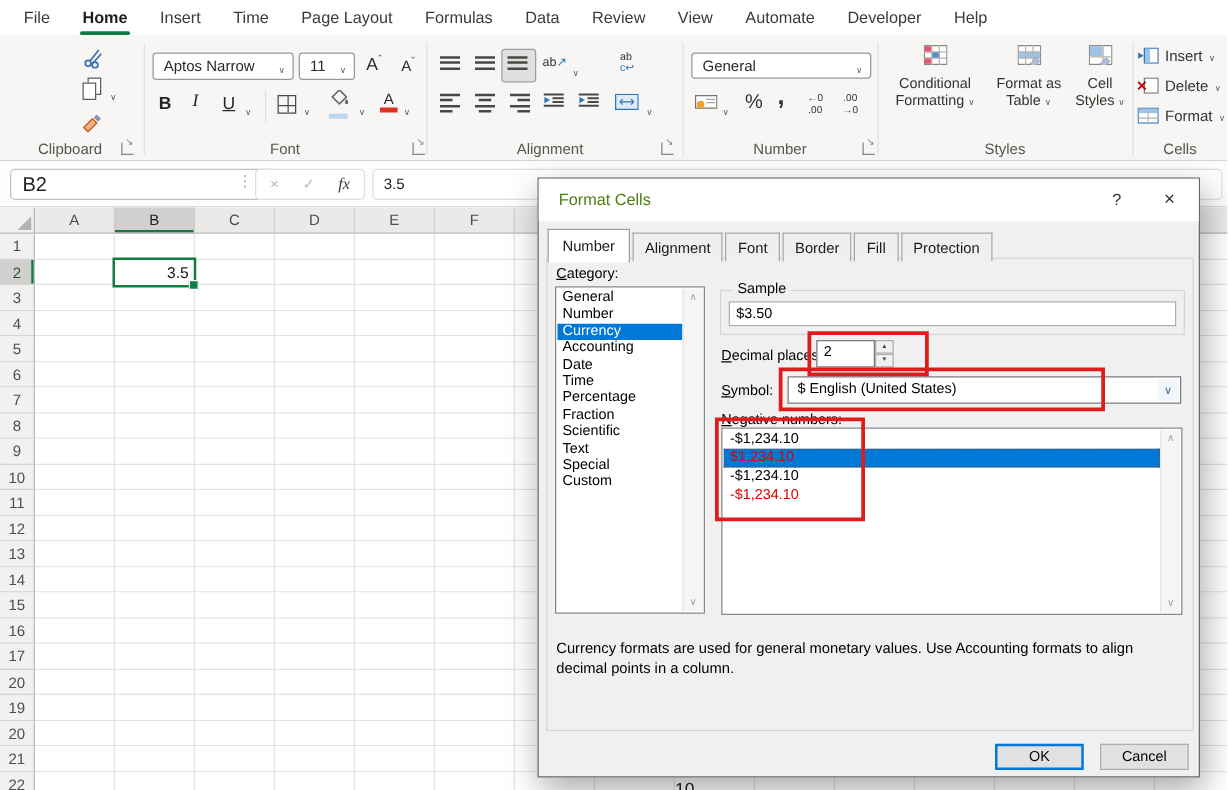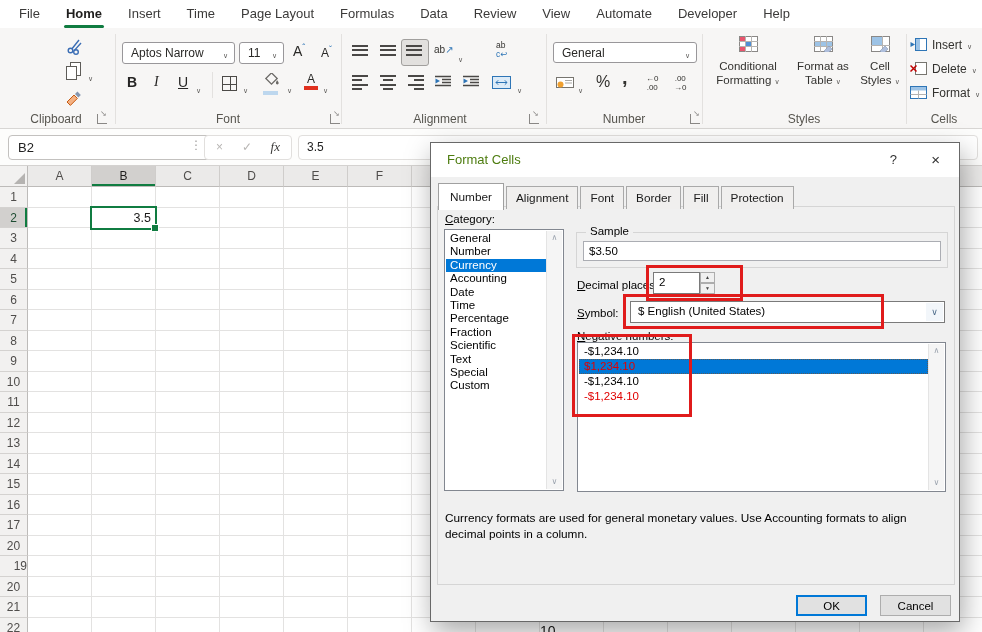--- a/index.html
+++ b/index.html
@@ -66,21 +66,21 @@
 
   
   .stylebtn{position:absolute;top:8px;text-align:center;font-size:11.5px;color:#33322f;line-height:14px}
   .stylebtn .sico{margin:0 auto 4px}
   .cellrow{position:absolute;left:910px;height:20px;font-size:12px;color:#33322f;white-space:nowrap}
   .cellrow svg{vertical-align:-2px}
   .cellrow .clabel{margin:0 5px 0 5px}
 
   
   .fbar{position:absolute;left:0;top:129px;width:982px;height:37px;background:#fdfdfc;border-bottom:1px solid #d4d2d0;box-sizing:border-box}
-  .namebox{position:absolute;left:8px;top:6px;width:214px;height:25px;background:#fff;border:1px solid #c3c1bf;border-radius:4px;font-size:13px;box-sizing:border-box}
+  .namebox{position:absolute;left:8px;top:6px;width:214px;height:25px;background:#fff;border:1px solid #c3c1bf;border-radius:4px;font-size:16px;box-sizing:border-box}
   .namebox .nval{position:absolute;left:9px;top:4px}
   .namebox .chev{position:absolute;right:7px;top:5px}
   .vdots{position:absolute;left:190px;top:9px;color:#a3a1a0;font-size:12px}
   .vdots::after{content:"⋮"}
   .fxbox{position:absolute;left:204px;top:6px;width:88px;height:25px;background:#fff;border:1px solid #e1dfdd;border-radius:4px;box-sizing:border-box}
   .fxcancel,.fxenter{position:absolute;top:4px;font-size:12px;color:#b8b6b4}
   .fxcancel{left:11px}.fxenter{left:37px}
   .fxfx{position:absolute;right:11px;top:3px;font-size:13px;font-style:italic;font-family:"Liberation Serif",serif;color:#3b3a39}
   .finput{position:absolute;left:298px;top:6px;width:680px;height:25px;background:#fff;border:1px solid #e1dfdd;border-radius:4px;font-size:12px;box-sizing:border-box}
   .finput .fval{position:absolute;left:8px;top:4px}
@@ -660,21 +660,21 @@
         <div class="gcell" style="left: 348px; top: 369.5px; width: 64px; height: 20.5px;"></div>
         <div class="gcell" style="left: 412px; top: 369.5px; width: 64px; height: 20.5px;"></div>
         <div class="gcell" style="left: 476px; top: 369.5px; width: 64px; height: 20.5px;"></div>
         <div class="gcell" style="left: 540px; top: 369.5px; width: 64px; height: 20.5px;"></div>
         <div class="gcell" style="left: 604px; top: 369.5px; width: 64px; height: 20.5px;"></div>
         <div class="gcell" style="left: 668px; top: 369.5px; width: 64px; height: 20.5px;"></div>
         <div class="gcell" style="left: 732px; top: 369.5px; width: 64px; height: 20.5px;"></div>
         <div class="gcell" style="left: 796px; top: 369.5px; width: 64px; height: 20.5px;"></div>
         <div class="gcell" style="left: 860px; top: 369.5px; width: 64px; height: 20.5px;"></div>
         <div class="gcell" style="left: 924px; top: 369.5px; width: 64px; height: 20.5px;"></div>
-        <div class="rowhead" style="top: 390px; height: 20.5px; text-align: right;">19</div>
+        <div class="rowhead" style="top: 390px; height: 20.5px;">19</div>
         <div class="gcell" style="left: 28px; top: 390px; width: 64px; height: 20.5px;"></div>
         <div class="gcell" style="left: 92px; top: 390px; width: 64px; height: 20.5px;"></div>
         <div class="gcell" style="left: 156px; top: 390px; width: 64px; height: 20.5px;"></div>
         <div class="gcell" style="left: 220px; top: 390px; width: 64px; height: 20.5px;"></div>
         <div class="gcell" style="left: 284px; top: 390px; width: 64px; height: 20.5px;"></div>
         <div class="gcell" style="left: 348px; top: 390px; width: 64px; height: 20.5px;"></div>
         <div class="gcell" style="left: 412px; top: 390px; width: 64px; height: 20.5px;"></div>
         <div class="gcell" style="left: 476px; top: 390px; width: 64px; height: 20.5px;"></div>
         <div class="gcell" style="left: 540px; top: 390px; width: 64px; height: 20.5px;"></div>
         <div class="gcell" style="left: 604px; top: 390px; width: 64px; height: 20.5px;"></div>

